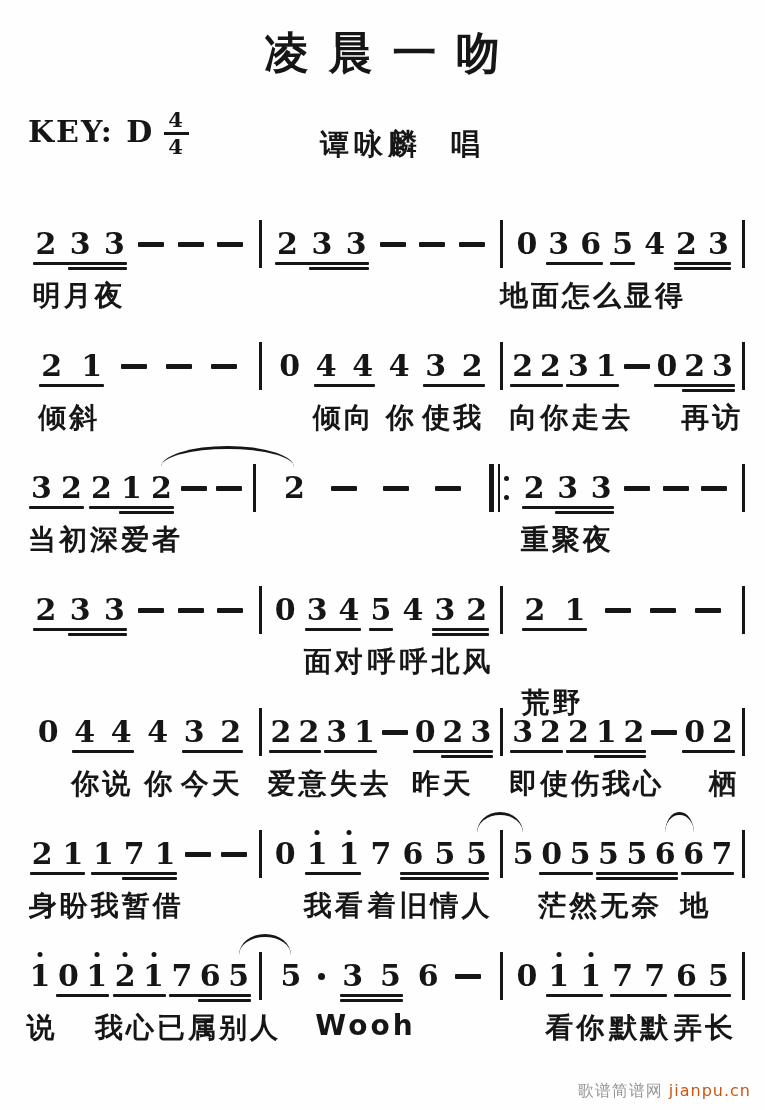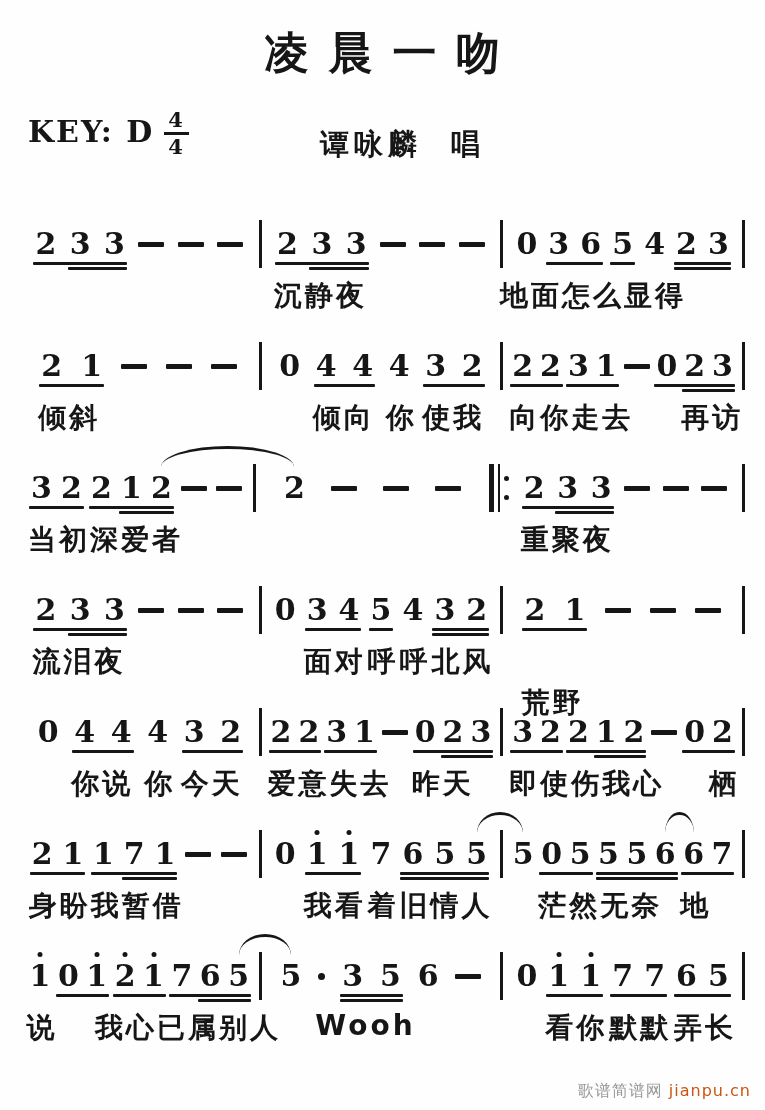--- a/index.html
+++ b/index.html
@@ -138,21 +138,21 @@
           <div class="uline" style="left: 11.4219px; width: 93.4688px; top: 45px;"></div>
           <div class="uline" style="left: 45.7188px; width: 59.1719px; top: 50px;"></div>
           <div class="uline" style="left: 253.094px; width: 93.4688px; top: 45px;"></div>
           <div class="uline" style="left: 287.391px; width: 59.1719px; top: 50px;"></div>
           <div class="uline" style="left: 524.344px; width: 56.8125px; top: 45px;"></div>
           <div class="uline" style="left: 588.219px; width: 24.875px; top: 45px;"></div>
           <div class="uline" style="left: 652.094px; width: 56.8125px; top: 45px;"></div>
           <div class="uline" style="left: 652.094px; width: 56.8125px; top: 50px;"></div>
         </div>
         <div class="lyrics-row">
-          <span class="lyric" style="left: 252.094px;">沉静夜</span>
+          <span class="lyric" style="left: 10.4219px;">明月夜</span>
           <span class="lyric" style="left: 478px;">地面怎么显得</span>
         </div>
       </div>
       <div class="mline">
         <div class="notes-row">
           <div class="measure">
             <span class="note">2</span>
             <span class="note">1</span>
             <span class="dash"></span>
             <span class="dash"></span>
@@ -274,21 +274,20 @@
           <span class="barline"></span>
           <div class="uline" style="left: 11.4219px; width: 93.4688px; top: 45px;"></div>
           <div class="uline" style="left: 45.7188px; width: 59.1719px; top: 50px;"></div>
           <div class="uline" style="left: 282.672px; width: 56.8125px; top: 45px;"></div>
           <div class="uline" style="left: 346.547px; width: 24.875px; top: 45px;"></div>
           <div class="uline" style="left: 410.422px; width: 56.8125px; top: 45px;"></div>
           <div class="uline" style="left: 410.422px; width: 56.8125px; top: 50px;"></div>
           <div class="uline" style="left: 500.484px; width: 64.8906px; top: 45px;"></div>
         </div>
         <div class="lyrics-row">
-          <span class="lyric" style="left: 10.4219px;">流泪夜</span>
           <span class="lyric" style="left: 281.672px;">面对</span>
           <span class="lyric" style="left: 345.547px;">呼</span>
           <span class="lyric" style="left: 377.484px;">呼</span>
           <span class="lyric" style="left: 409.422px;">北风</span>
           <span class="lyric" style="left: 499.484px; margin-top: 41px;">荒野</span>
         </div>
       </div>
       <div class="mline">
         <div class="notes-row">
           <div class="measure">

